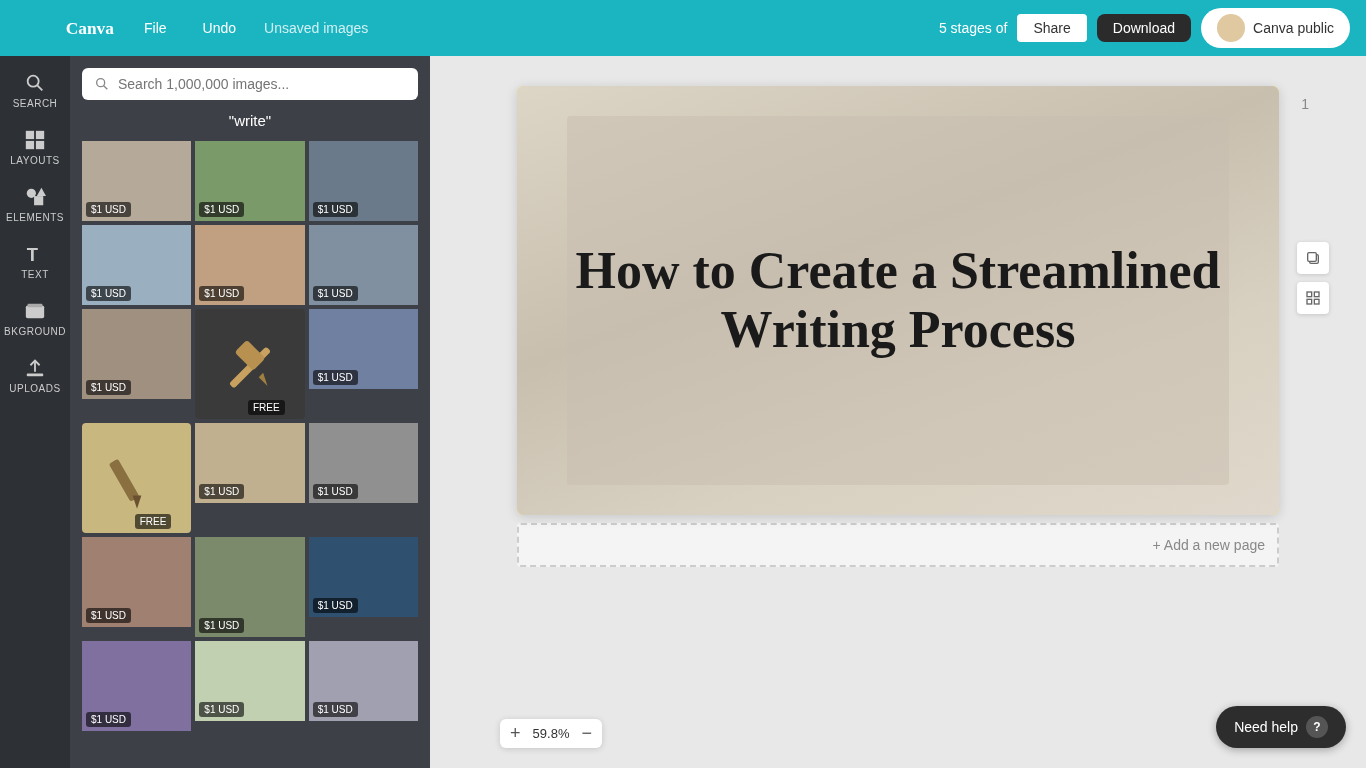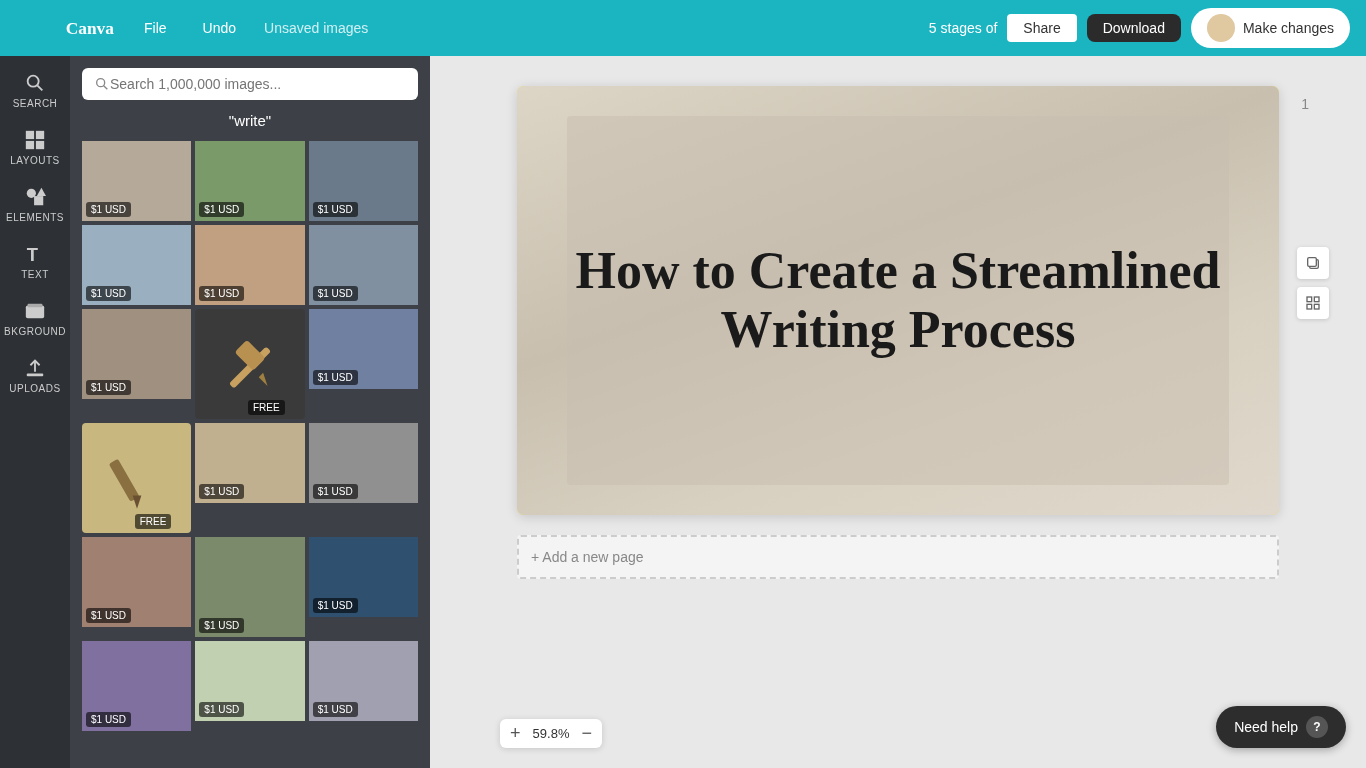--- a/index.html
+++ b/index.html
@@ -51,21 +51,21 @@
     .sidebar-item svg { width: 22px; height: 22px; fill: #ccc; }
     .sidebar-label { color: #ccc; font-size: 10px; text-transform: uppercase; letter-spacing: 0.5px; }
 
     
     .search-panel {
       position: fixed; top: 56px; left: 70px; width: 360px; height: calc(100vh - 56px);
       background: #3d4147; overflow-y: auto; z-index: 40; padding: 12px;
     }
     .search-input-wrap {
       background: white; border-radius: 6px; padding: 8px 12px;
-      display: flex; align-items: center; gap: 0; margin-bottom: 12px;
+      display: flex; align-items: center; gap: 8px; margin-bottom: 12px;
     }
     .search-input-wrap input {
       border: none; outline: none; font-size: 14px; flex: 1;
       background: transparent; color: #333;
     }
     .search-input-wrap svg { width: 16px; height: 16px; fill: #888; }
     .search-query { color: white; text-align: center; font-size: 15px; margin-bottom: 12px; }
     .image-grid { display: grid; grid-template-columns: 1fr 1fr 1fr; gap: 4px; }
     .img-cell {
       position: relative; background: #888; border-radius: 0;
@@ -148,22 +148,22 @@
     }
     .side-tool {
       width: 32px; height: 32px; background: white; border-radius: 4px;
       display: flex; align-items: center; justify-content: center;
       cursor: pointer; box-shadow: 0 1px 4px rgba(0,0,0,0.15);
       color: #666;
     }
 
     
     .add-page-bar {
-      width: 762px; margin-top: 20px; border: 2px dashed #ccc; border-radius: 4px;
-      padding: 12px; text-align: left; color: #888; font-size: 14px;
+      width: 762px; margin-top: 8px; border: 2px dashed #ccc; border-radius: 4px;
+      padding: 12px; text-align: right; color: #888; font-size: 14px;
       cursor: pointer; background: rgba(255,255,255,0.5);
     }
 
     
     .right-page-indicator {
       position: absolute; right: -30px; top: 10px;
       color: #888; font-size: 14px;
     }
 
     
@@ -201,21 +201,21 @@
     <button class="nav-btn">File</button>
     <button class="nav-btn">Undo</button>
     <span class="nav-unsaved">Unsaved images</span>
   </div>
   <div class="topnav-right">
     <span class="stages-text">5 stages of</span>
     <button class="share-btn">Share</button>
     <button class="download-btn">Download</button>
     <button class="make-public-btn">
       <div class="avatar"></div>
-      <span>Make changes</span>
+      <span>Canva public</span>
     </button>
   </div>
 </nav>
 
 <aside class="sidebar">
   <div class="sidebar-item">
     <svg viewBox="0 0 24 24">
         <circle cx="10" cy="10" r="6" stroke="#ccc" stroke-width="2" fill="none"></circle>
         <line x1="14.5" y1="14.5" x2="20" y2="20" stroke="#ccc" stroke-width="2"></line>
       </svg>

